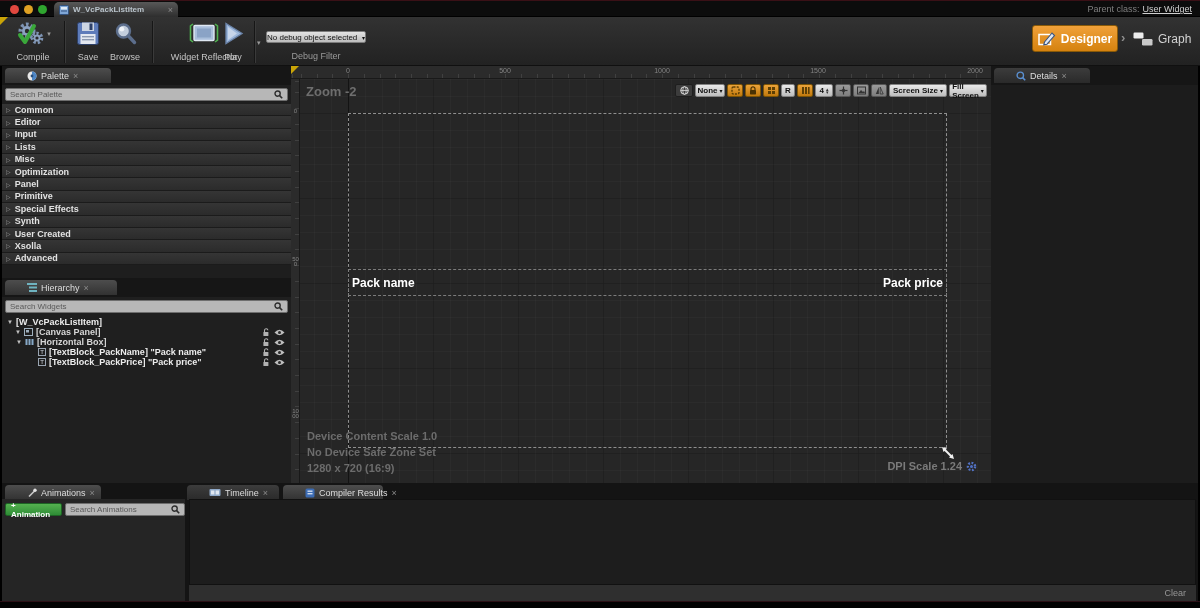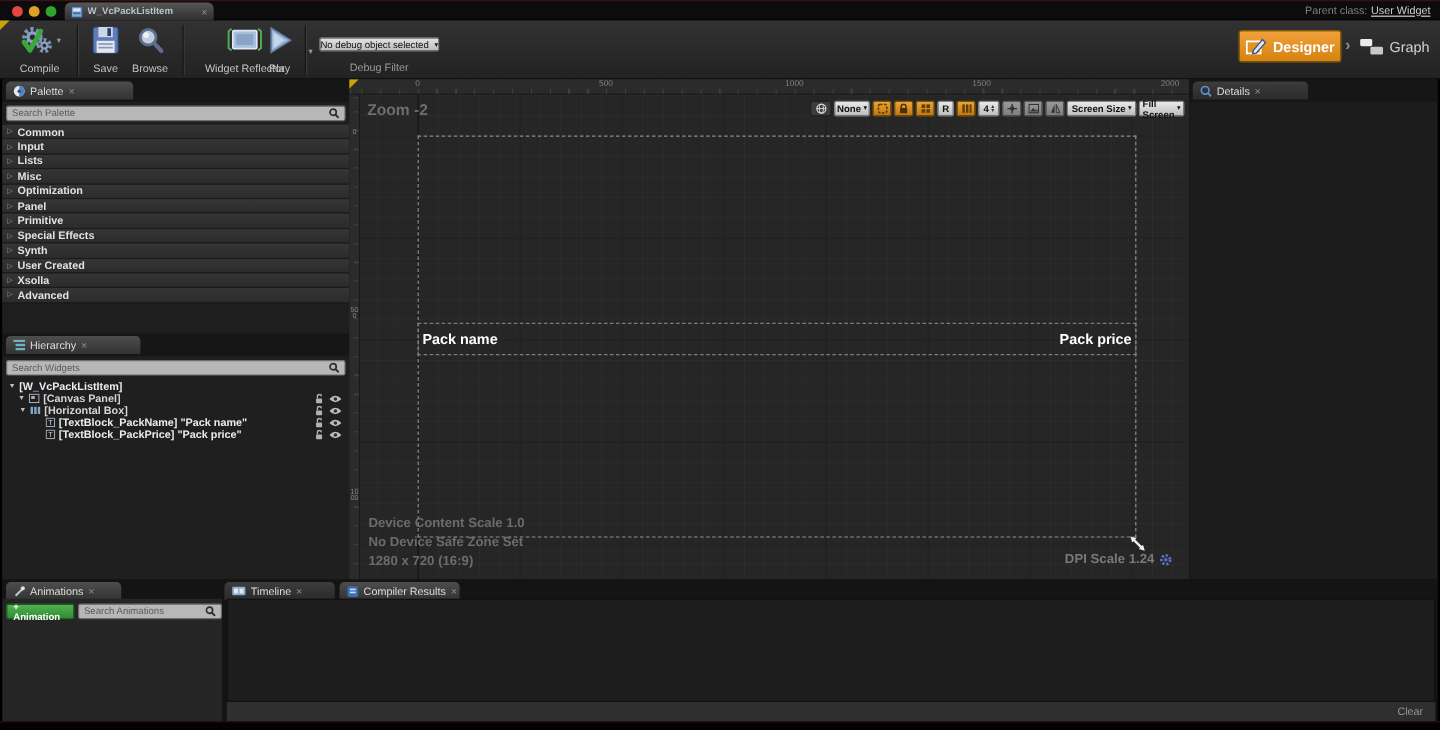--- a/index.html
+++ b/index.html
@@ -34,21 +34,21 @@
   #designer-btn { left:1032px; top:8px; width:86px; height:27px; border-radius:3px;
     background:linear-gradient(#f0a13a,#d5820f); border:1px solid #8a5a08; display:flex; align-items:center; justify-content:center; gap:5px; }
   #designer-btn .lbl { color:#fff; font-weight:bold; font-size:12px; }
   #mode-chev { left:1121px; top:13px; font-size:13px; color:#8f8f8f; font-weight:bold; }
   #graph-btn { left:1133px; top:10px; height:24px; display:flex; align-items:center; gap:5px; }
   #graph-btn .lbl { color:#d2d2d2; font-size:12px; }
 
   
   .tabbar { background:#161616; }
   .ptab { position:absolute; top:2px; height:15px; border-radius:4px 4px 0 0; background:linear-gradient(#4d4d4d,#323232);
-    display:flex; align-items:center; gap:4px; padding:0 6px; }
+    display:flex; align-items:center; gap:4px; padding:0 22px; }
   .ptab .t { font-size:9px; color:#dedede; white-space:nowrap; }
   .ptab.dim { background:linear-gradient(#3c3c3c,#2a2a2a); }
   .searchbox { background:#b7b7b7; border:1px solid #6e6e6e; border-radius:2px; height:13px;
     display:flex; align-items:center; padding:0 4px; }
   .searchbox .ph { flex:1; font-size:8px; color:#5a5a5a; }
 
   
   #left-col { left:2px; top:66px; width:289px; height:417px; background:#1d1d1d; }
   #palette-tabbar { left:0; top:0; width:289px; height:19px; }
   #palette-body { left:0; top:19px; width:289px; height:193px; background:#1e1e1e; }
@@ -280,20 +280,24 @@
             </svg>
         </span>
       </div>
       <div id="palette-list">
 
           <div class="prow">
             <span class="exp">▷</span>
             <span class="t">Common</span>
           </div>
 
+          <div class="prow">
+            <span class="exp">▷</span>
+            <span class="t">Editor</span>
+          </div>
 
           <div class="prow">
             <span class="exp">▷</span>
             <span class="t">Input</span>
           </div>
 
           <div class="prow">
             <span class="exp">▷</span>
             <span class="t">Lists</span>
           </div>

